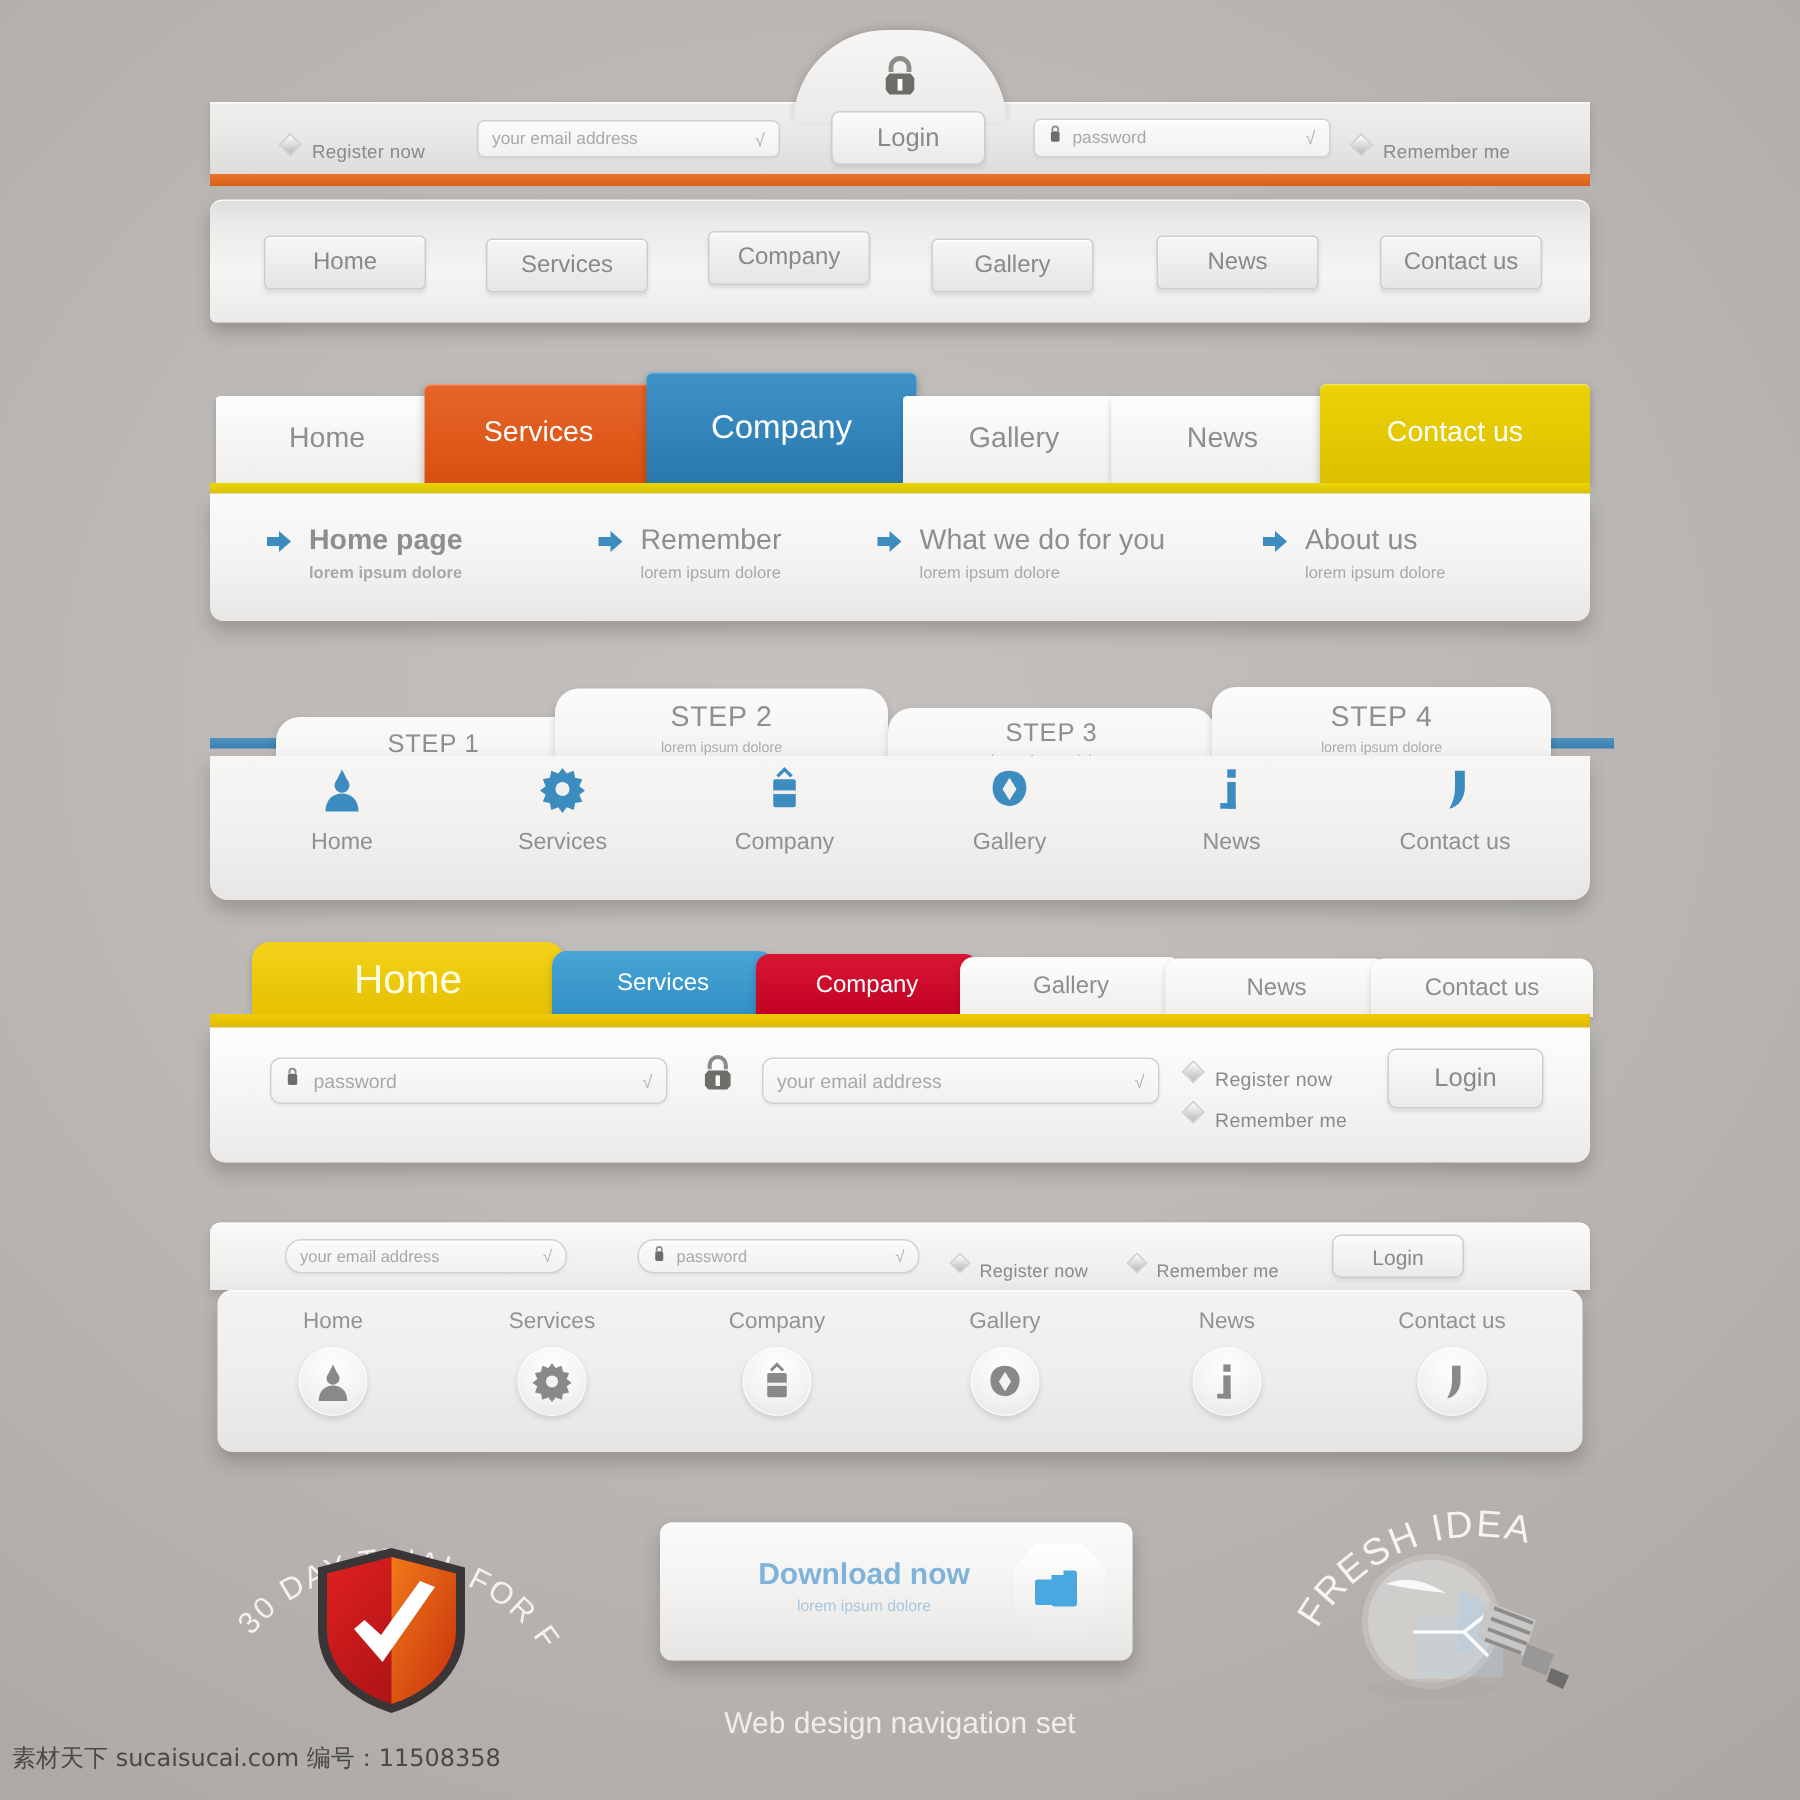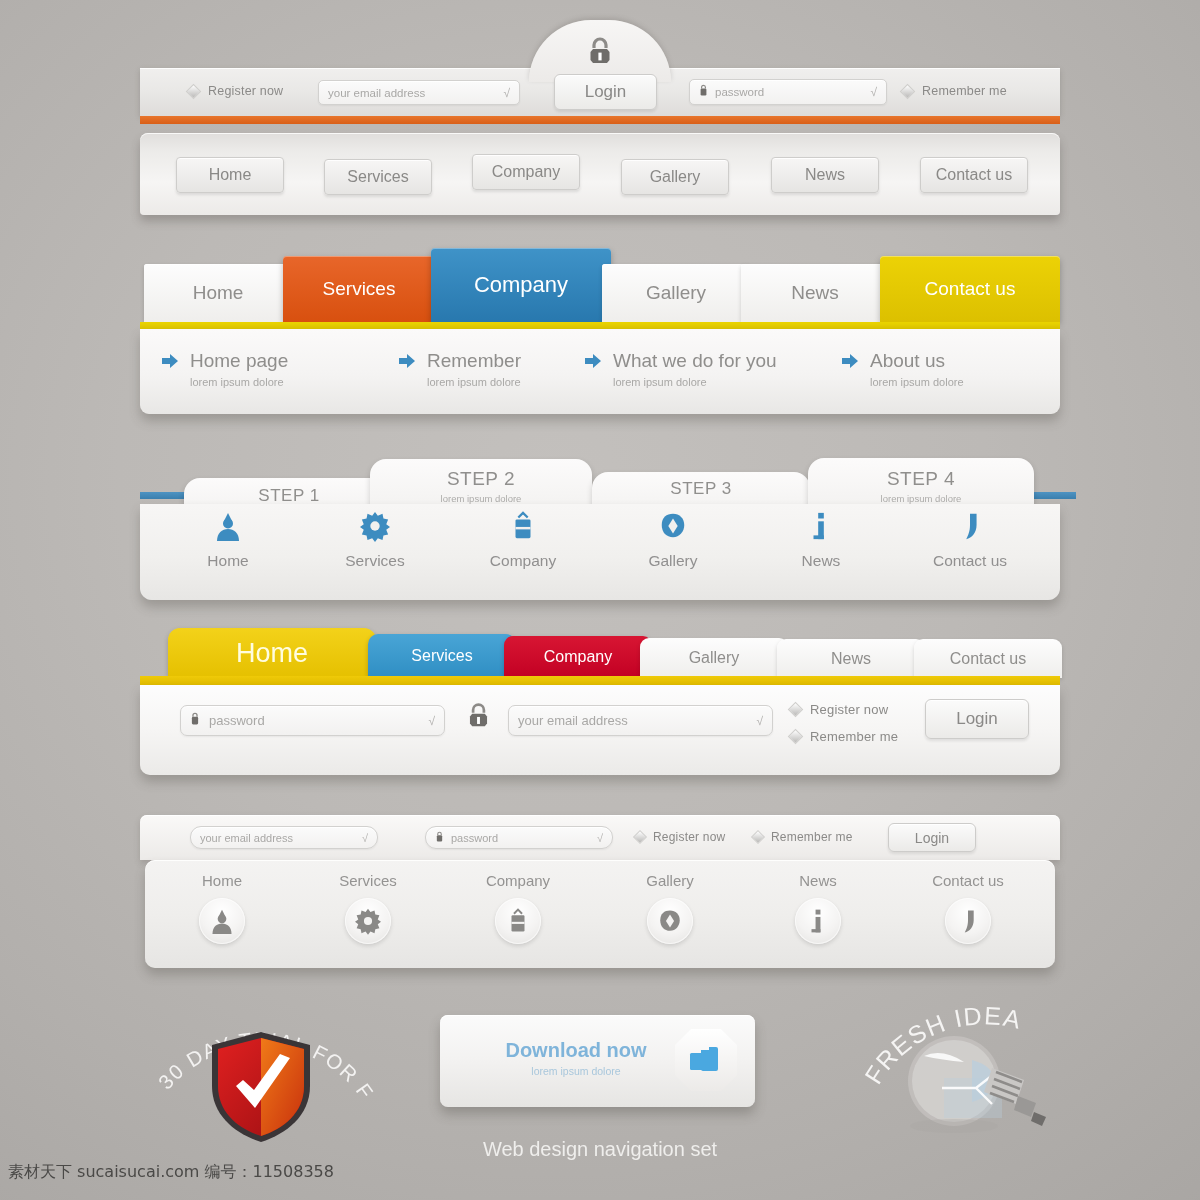--- a/index.html
+++ b/index.html
@@ -22,21 +22,21 @@
   .orangebar{position:absolute;left:0;top:48px;width:920px;height:8px;background:linear-gradient(to bottom,#e8752c,#d95f18);}
   .lockcap{
     position:absolute;left:389px;top:-48px;width:142px;height:62px;
     background:linear-gradient(to bottom,#f7f6f5,#eceae8);
     border-radius:71px 71px 0 0;
     box-shadow:0 -2px 5px rgba(90,85,80,.22);
   }
   .lockicon{position:absolute;left:50%;top:14px;transform:translateX(-50%);}
 
   .row1{position:absolute;left:0;top:0;width:920px;height:48px;}
-  .lbl{font-size:12.5px;color:#8b8a88;letter-spacing:.2px;}
+  .lbl{font-size:12.5px;color:#8b8a88;letter-spacing:.2px;margin-top:10px;}
   .diamond{display:inline-block;width:9px;height:9px;background:linear-gradient(135deg,#ffffff,#b9b8b6);transform:rotate(45deg);border:1px solid #cfcecc;vertical-align:middle;}
   .txtfield{
     background:linear-gradient(to bottom,#fbfbfb,#f2f1f0);
     border:1px solid #d2d1cf;border-radius:5px;
     box-shadow:0 1px 0 rgba(255,255,255,.9) inset,0 1px 2px rgba(0,0,0,.06);
     display:flex;align-items:center;padding:0 9px;box-sizing:border-box;
   }
   .ph{font-size:11.5px;color:#a9a8a6;flex:1;}
   .tick{font-size:12px;color:#b4b3b1;}
   .btnlogin{
@@ -214,21 +214,21 @@
     <div class="tabc tab-white" style="left:4px;width:148px;">Home</div>
     <div class="tabc tab-lift" style="left:143px;width:152px;background:linear-gradient(to bottom,#e8662a,#d8500f);">Services</div>
     <div class="tabc tab-lift" style="left:291px;width:180px;top:-16px;height:74px;font-size:22px;background:linear-gradient(to bottom,#3f93c8,#2878ae);">Company</div>
     <div class="tabc tab-white" style="left:462px;width:148px;">Gallery</div>
     <div class="tabc tab-white" style="left:601px;width:148px;">News</div>
     <div class="tabc tab-lift" style="left:740px;width:180px;top:-8px;height:66px;background:linear-gradient(to bottom,#ecd206,#dcc000);">Contact us</div>
 
     <div class="yellowrule"></div>
 
     <div class="ddpanel">
-      <div class="ddcol" style="left:20px;">
+      <div class="ddcol" style="left:36px;font-weight:bold;">
         <span class="arrowsvg">
           <svg width="20" height="20" viewBox="0 0 20 20">
               <path d="M2 7h8V3l8 7-8 7v-4H2z" fill="#3d8cc0"></path>
             </svg>
         </span>
         <div>
           <div class="ddtitle">Home page</div>
           <div class="ddsub">lorem ipsum dolore</div>
         </div>
       </div>

